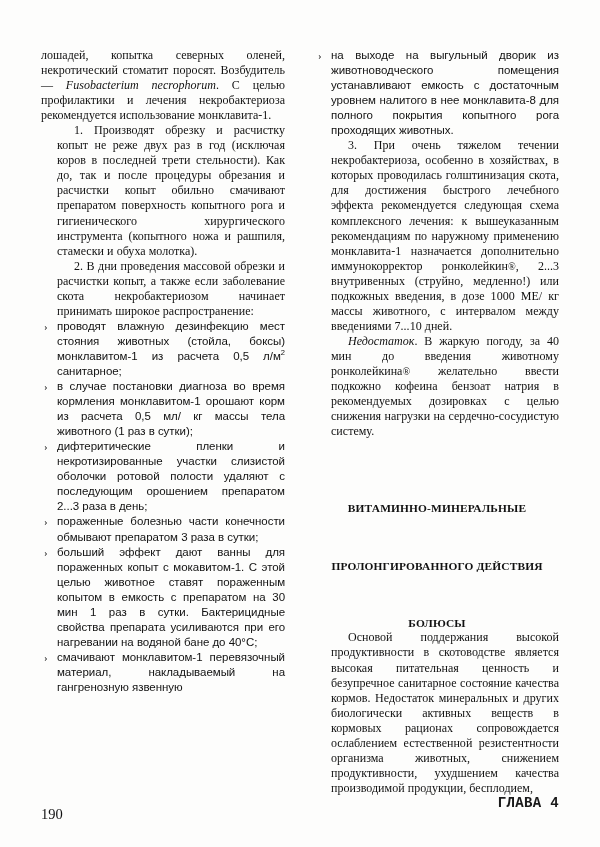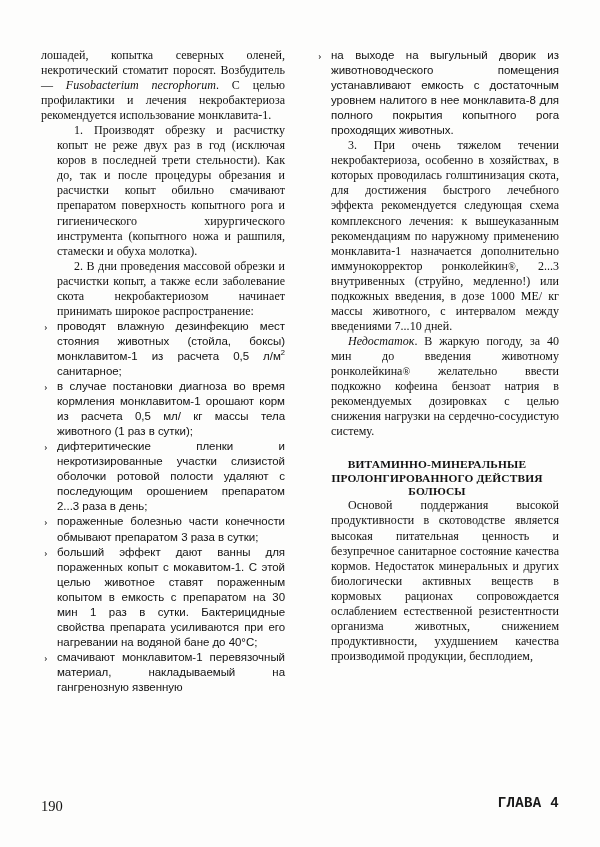--- a/index.html
+++ b/index.html
@@ -99,36 +99,36 @@
   
   .section-head {
     margin: 19px 0 0 0;
     text-align: center;
     font-family: "Liberation Serif", "DejaVu Serif", serif;
     font-weight: bold;
     font-size: 11.4px;
     line-height: 13.4px;
     letter-spacing: 0.15px;
   }
-  .section-head .hl { display: block; }
+  .section-head .hl { display: block; margin-top: 44px; }
 
   .after-head { margin-top: 15px; }
 
   
   .footer {
     position: absolute;
     left: 41px;
     right: 41px;
     top: 790px;
     height: 18px;
   }
   .folio {
     position: absolute;
     left: 0;
-    top: 8px;
+    top: 16px;
     font-family: "Liberation Serif", "DejaVu Serif", serif;
     font-size: 14.5px;
     font-weight: normal;
     color: #111;
   }
   .chaptag {
     position: absolute;
     right: 0;
     top: 5px;
     font-family: Liberation Mono, monospace;

